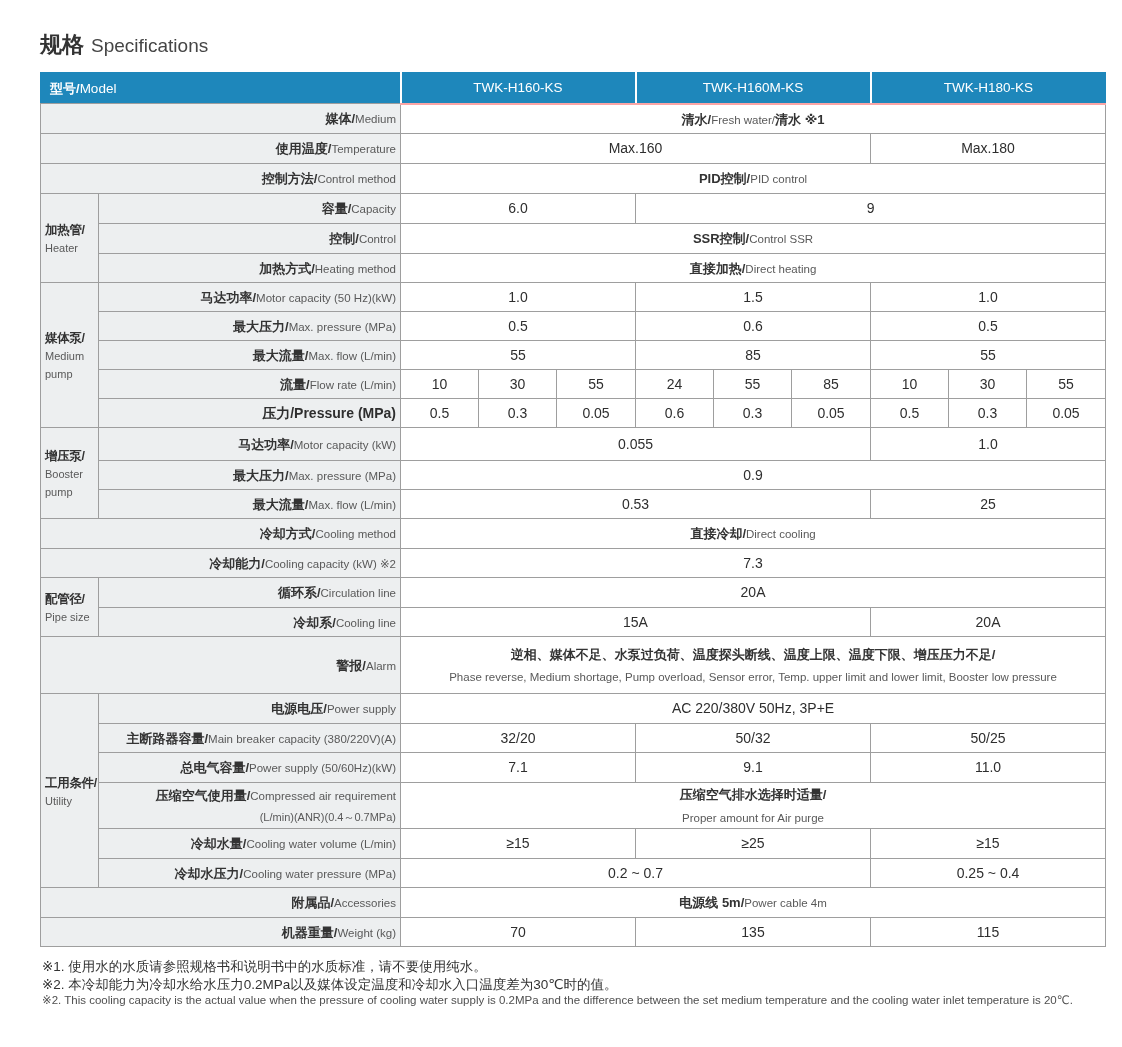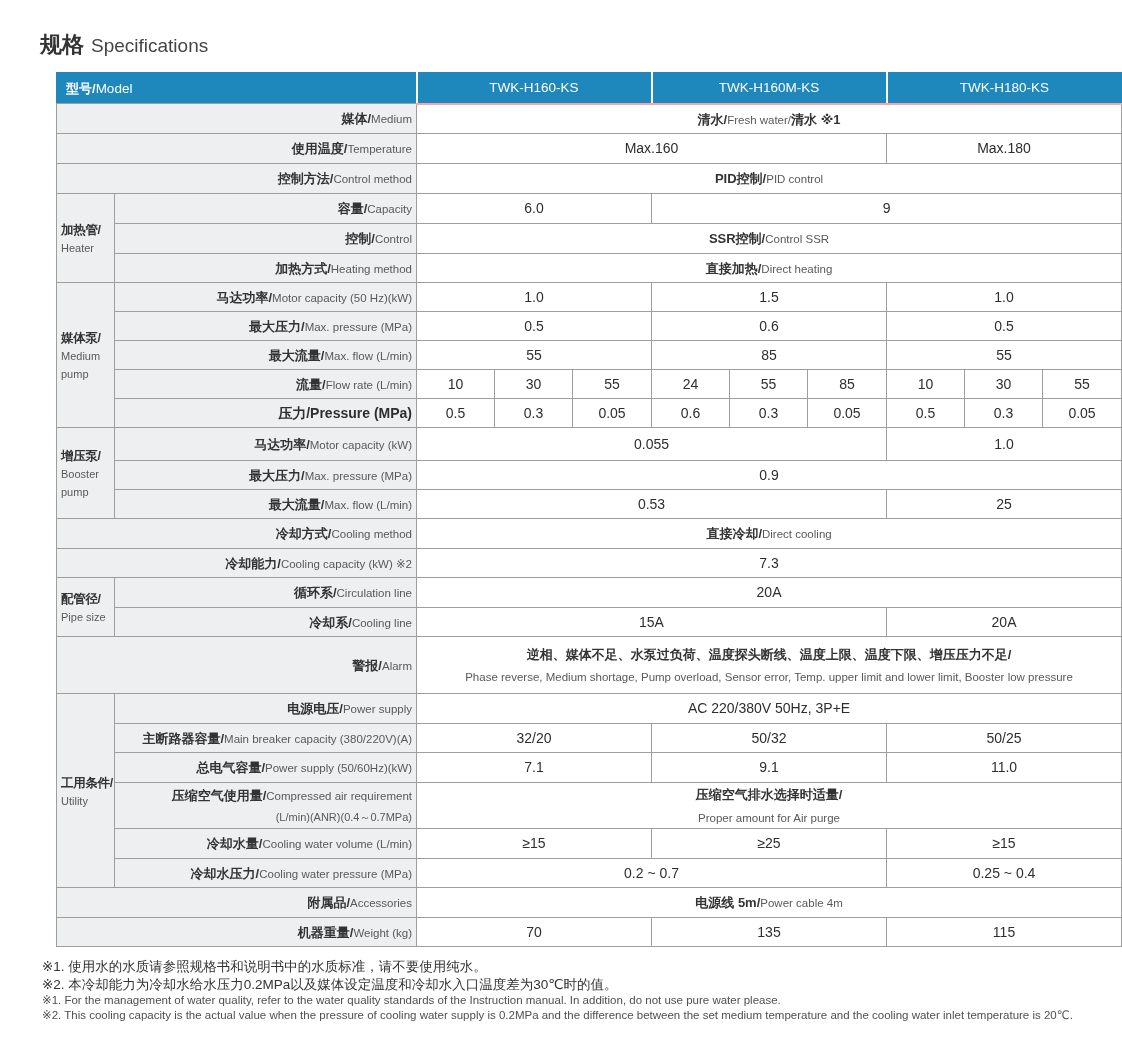--- a/index.html
+++ b/index.html
@@ -6,21 +6,21 @@
   body{
     width:1122px;height:1047px;background:#ffffff;position:relative;
     font-family:"Liberation Sans","DejaVu Sans",sans-serif;
     -webkit-font-smoothing:antialiased;
   }
   .title{position:absolute;left:40px;top:30px;display:flex;align-items:baseline;gap:7px;}
   .title .zh{font-size:22px;font-weight:700;color:#333;}
   .title .en{font-size:19px;font-weight:400;color:#454545;}
 
   .spec-table{
-    position:absolute;left:56px;top:72px;
+    position:absolute;left:40px;top:72px;
     border-collapse:collapse;table-layout:fixed;width:1065px;
     border:1px solid #7d7d7d;
   }
   .spec-table td{
     border:1px solid #9e9e9e;padding:0 0;overflow:hidden;vertical-align:middle;
   }
   td.hdr0,td.hdr{background:#1e87bb;border-color:#1e87bb;}
   td.hdr{border-left:2px solid #ffffff;text-align:center;border-bottom:2px solid #fca5a5;}
   td.hdr0{text-align:left;padding-left:9px;border-bottom:1px solid #9e9e9e;}
   td.label,td.sub{background:#edeff0;text-align:right;padding-left:9px;padding-right:4px;}
@@ -427,15 +427,14 @@
         <td colspan="3" class="val">
           <div class="ln"><span class="t-n">115</span></div>
         </td>
       </tr>
     </tbody>
 </table>
 
 <div class="footnotes">
   <div class="fn-zh">※1. 使用水的水质请参照规格书和说明书中的水质标准，请不要使用纯水。</div>
   <div class="fn-zh">※2. 本冷却能力为冷却水给水压力0.2MPa以及媒体设定温度和冷却水入口温度差为30℃时的值。</div>
-  <div class="fn-en">※1. For the management of water quality, refer to the water quality standards of the Instruction manual. In addition, do not use pure water please.</div>
   <div class="fn-en">※2. This cooling capacity is the actual value when the pressure of cooling water supply is 0.2MPa and the difference between the set medium temperature and the cooling water inlet temperature is 20℃.</div>
 </div>
 
 </body></html>

